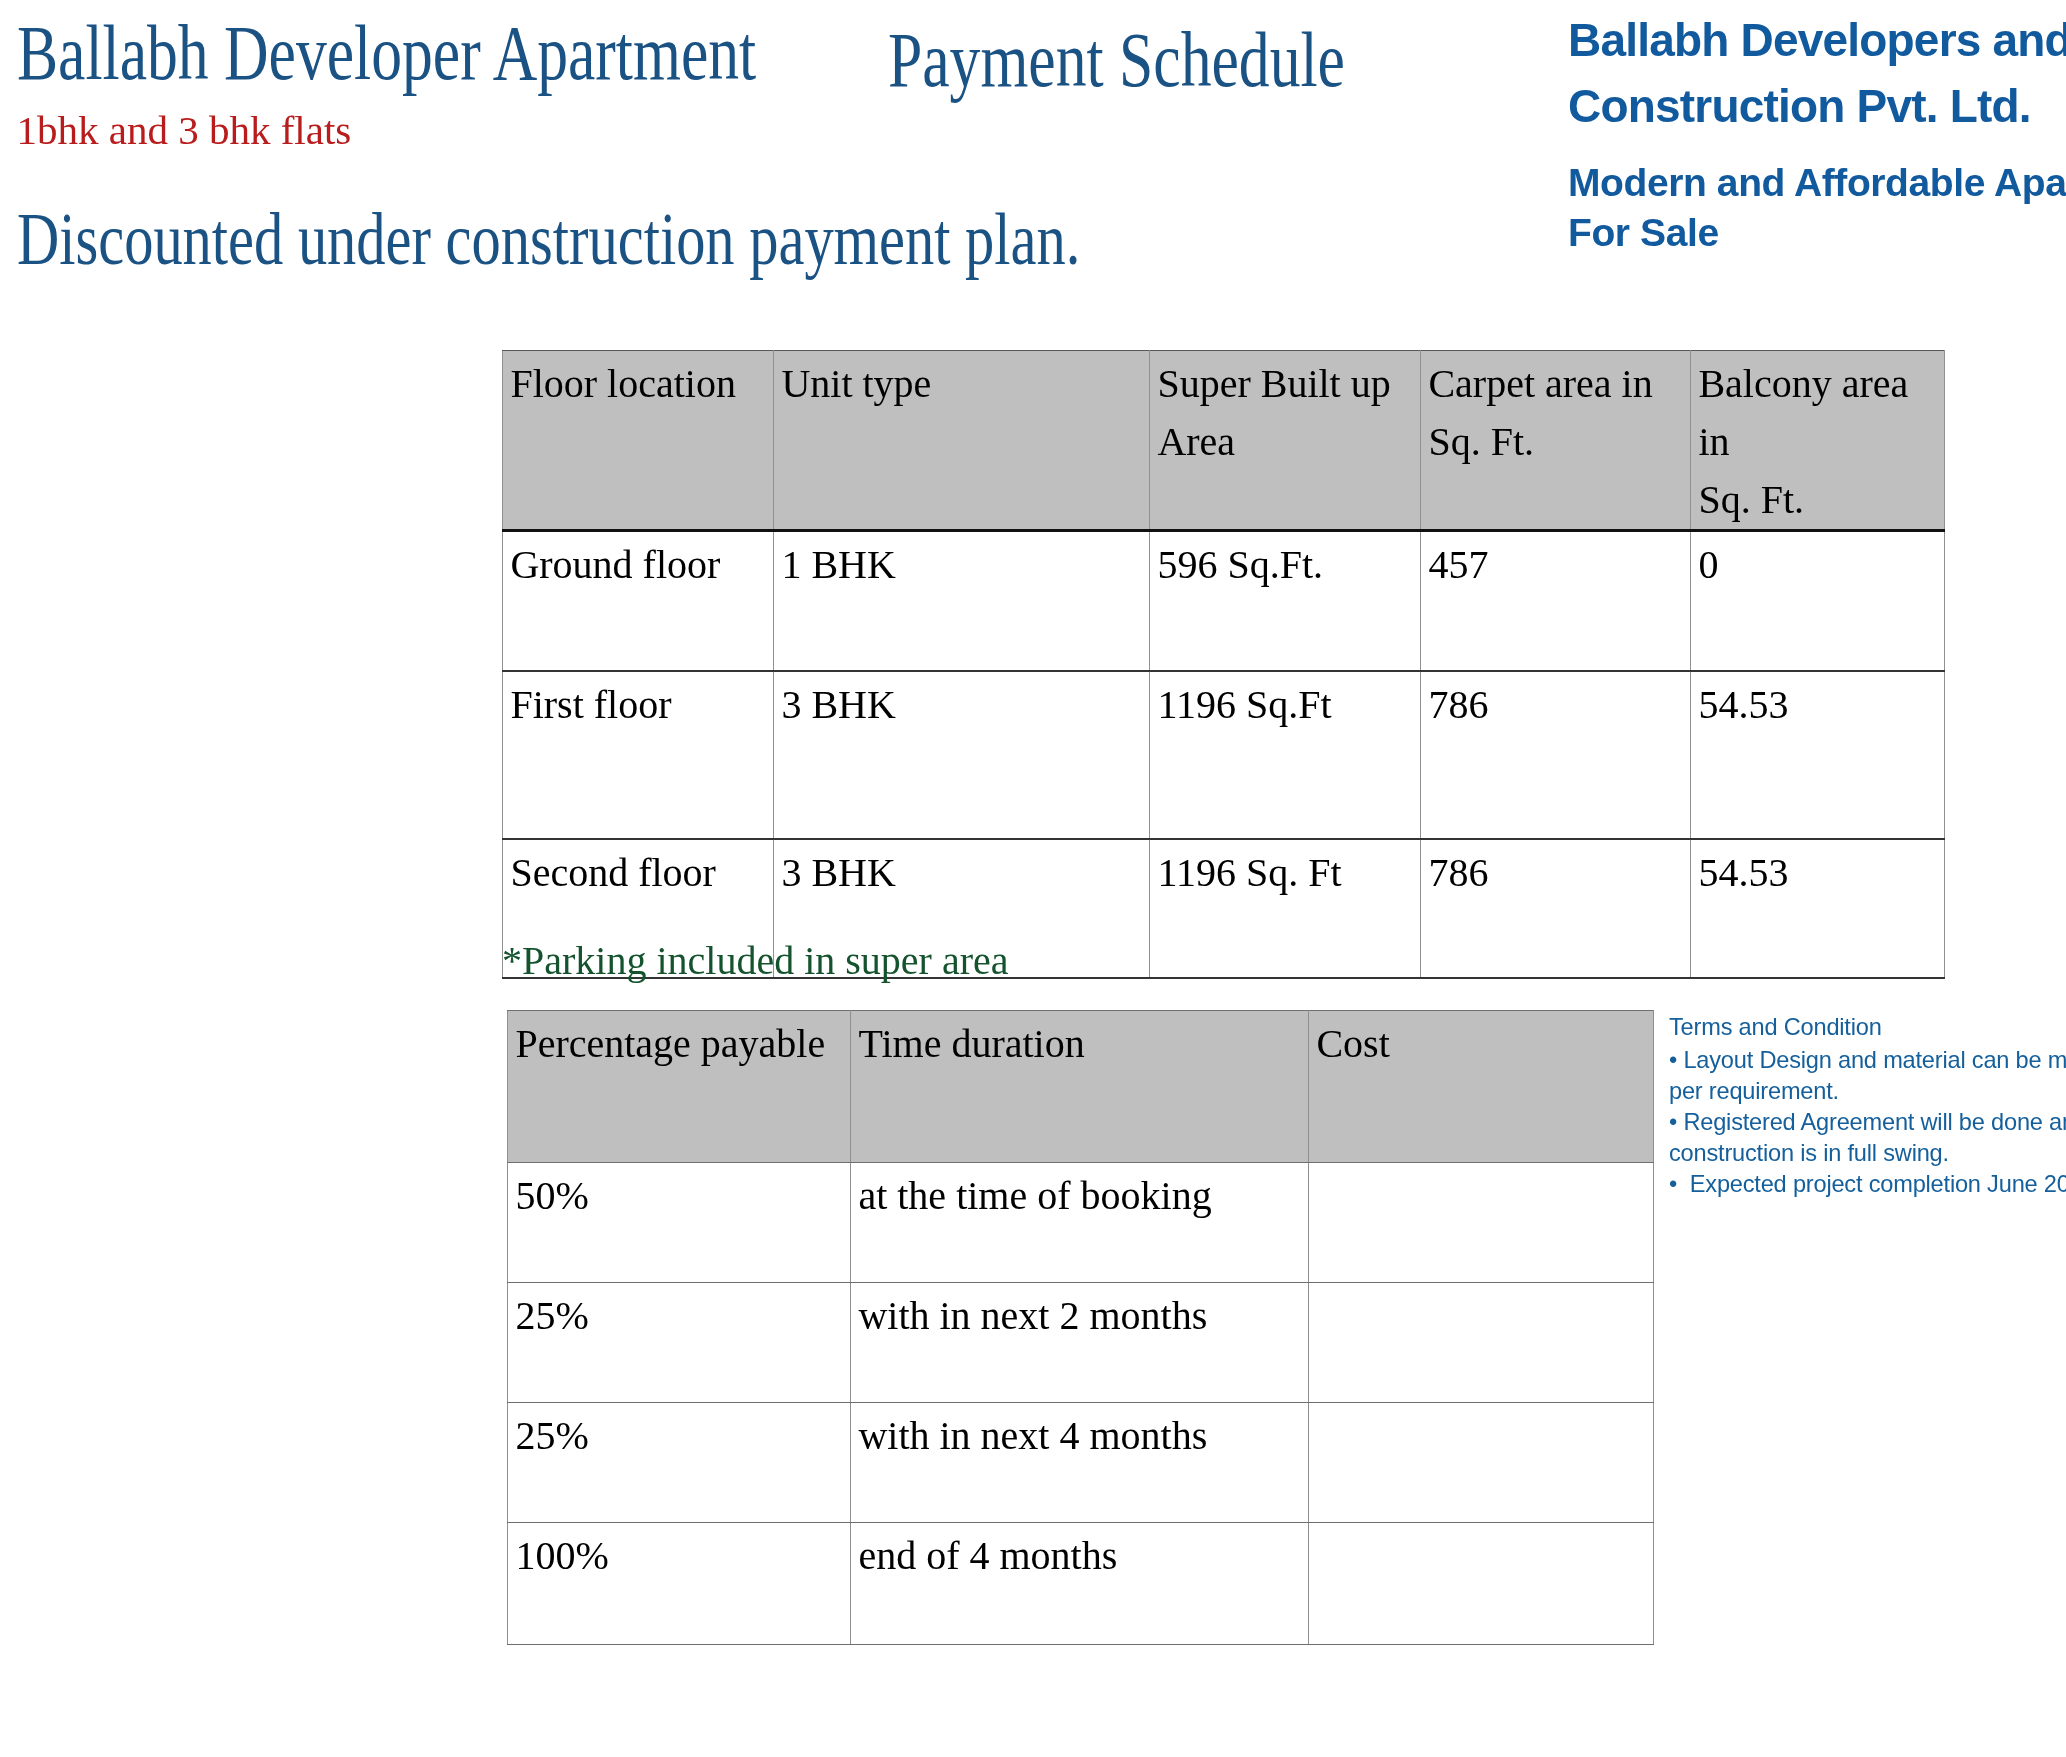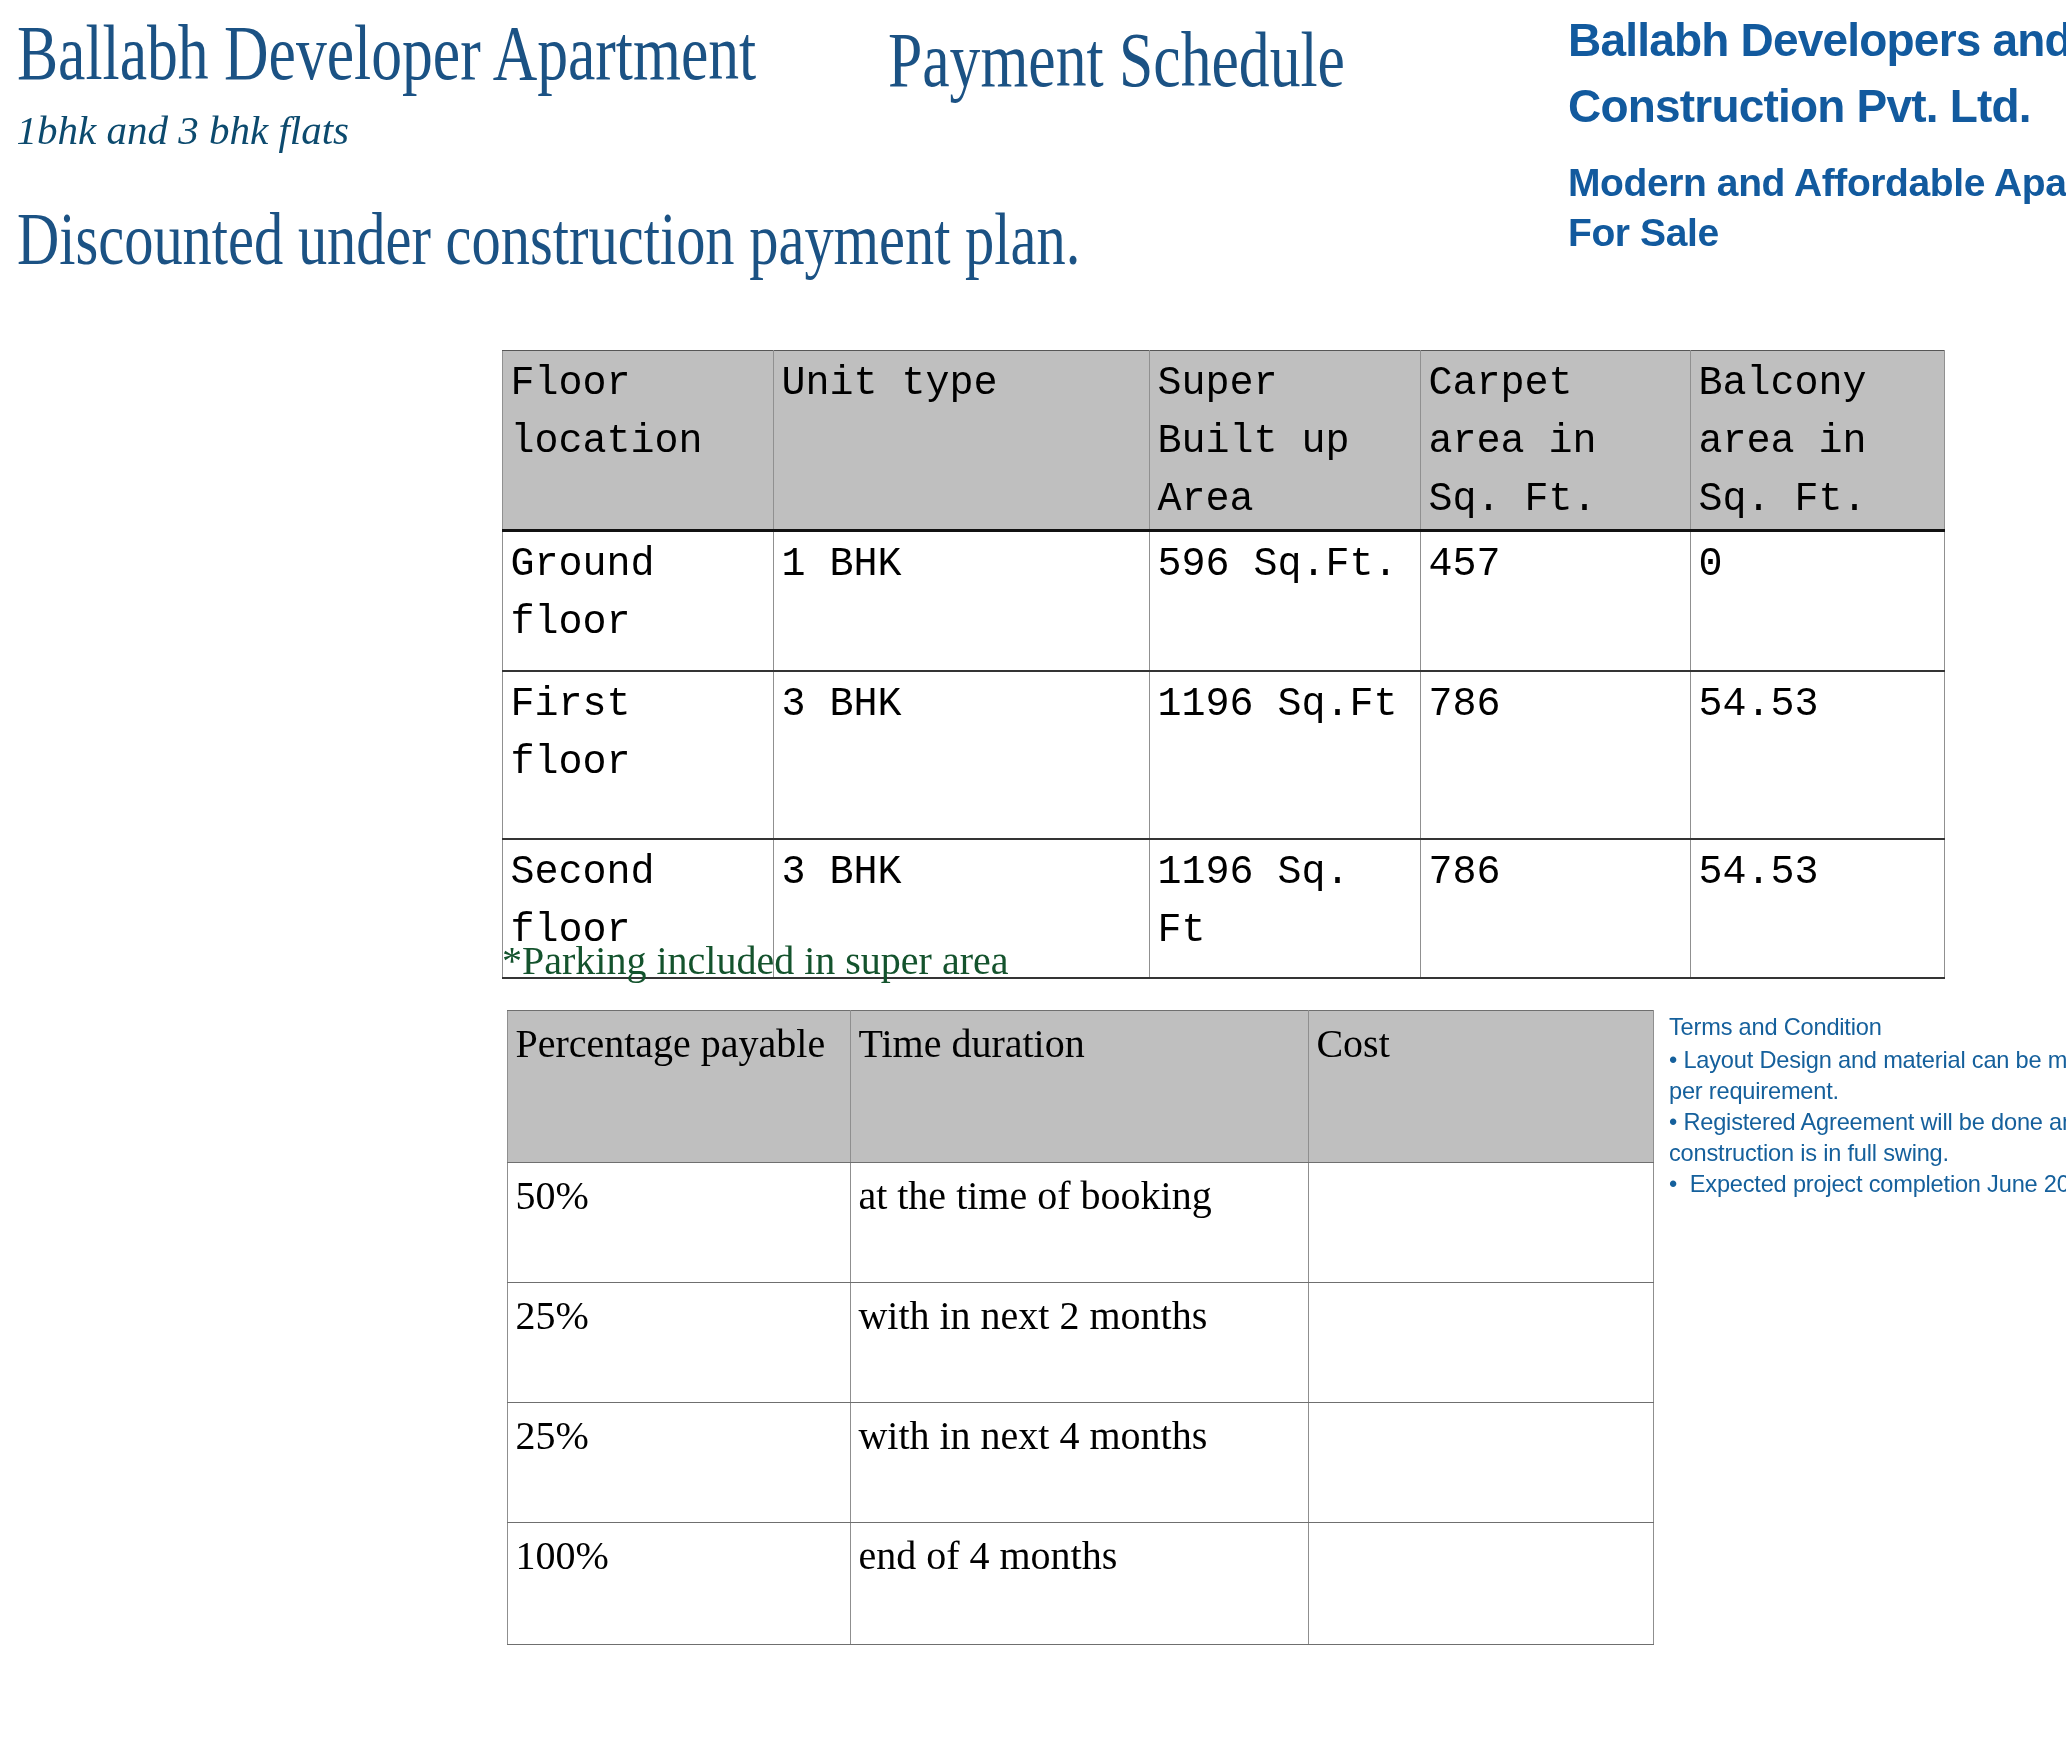--- a/index.html
+++ b/index.html
@@ -17,42 +17,42 @@
     color:#1b5284;
     white-space:nowrap;
     transform:scaleX(0.78);
     transform-origin:0 0;
     line-height:1.1;
   }
   .page-title{left:16.5px;top:10.3px;font-size:79px;}
   .schedule-title{left:888px;top:16.5px;font-size:79px;}
   .page-subtitle{
     position:absolute;left:16.5px;top:108px;
-    font-size:41px;color:#0c4a6e;white-space:nowrap;line-height:1.1;font-style:italic;
+    font-size:41px;color:#b91c1c;white-space:nowrap;line-height:1.1;
   }
   .discount-line{left:16.5px;top:199px;font-size:74px;transform:scaleX(0.79);}
   
   .company-block{
     position:absolute;left:1568px;top:7.4px;width:744px;
     font-family:"Liberation Sans","DejaVu Sans",sans-serif;
     font-weight:bold;color:#125a9e;
     font-size:46px;line-height:66px;letter-spacing:-0.8px;
     white-space:nowrap;
   }
   .company-tagline{
     position:absolute;left:1568px;top:158px;width:777px;
     font-family:"Liberation Sans","DejaVu Sans",sans-serif;
     font-weight:bold;color:#125a9e;
     font-size:39px;line-height:50px;letter-spacing:-0.4px;
     white-space:nowrap;
   }
   
   table{border-collapse:collapse;table-layout:fixed;position:absolute;}
   td{vertical-align:top;overflow:hidden;}
-  .t1{left:502px;top:350px;width:1442px;font-family:Liberation Mono, monospace;}
+  .t1{left:502px;top:350px;width:1442px;}
   .t1 td{
     border-left:1.2px solid #909090;border-right:1.2px solid #909090;
     border-top:2.1px solid #343434;border-bottom:2.1px solid #343434;
     font-size:40px;line-height:1.45;color:#000000;
     padding:4.1px 4.1px 0 7.4px;
   }
   .t1 td.hdr{background:#bfbfbf;border-top:1.7px solid #565656;border-bottom:3.3px solid #111111;}
   .t2{left:507px;top:1010px;width:1146px;}
   .t2 td{
     border-left:1.2px solid #8f8f8f;border-right:1.2px solid #8f8f8f;

